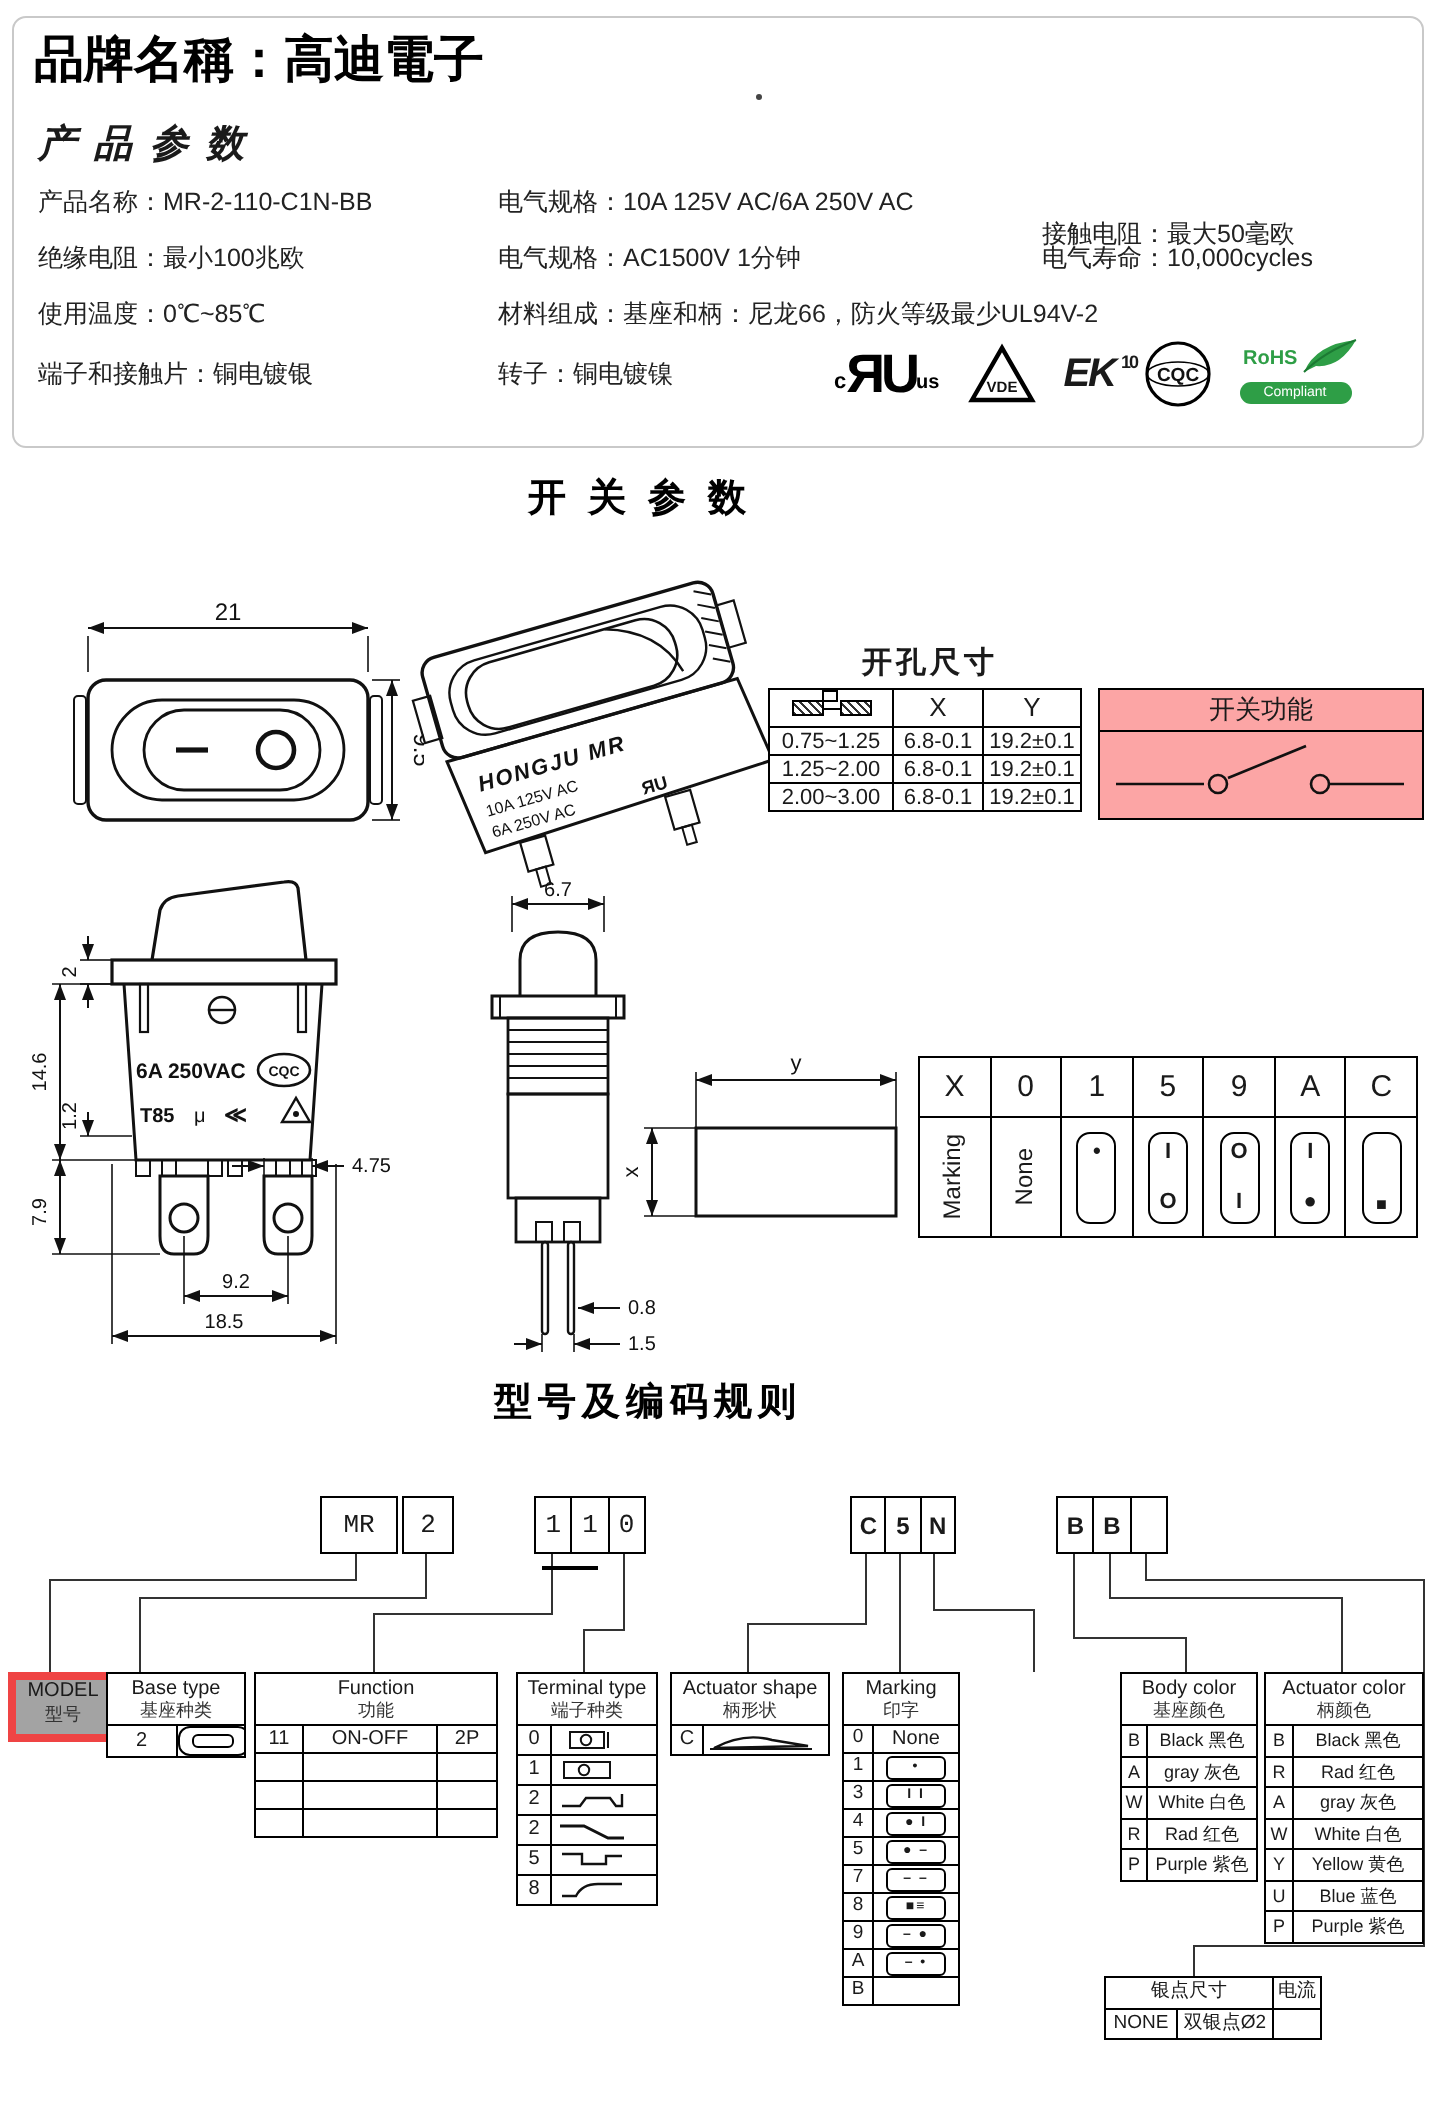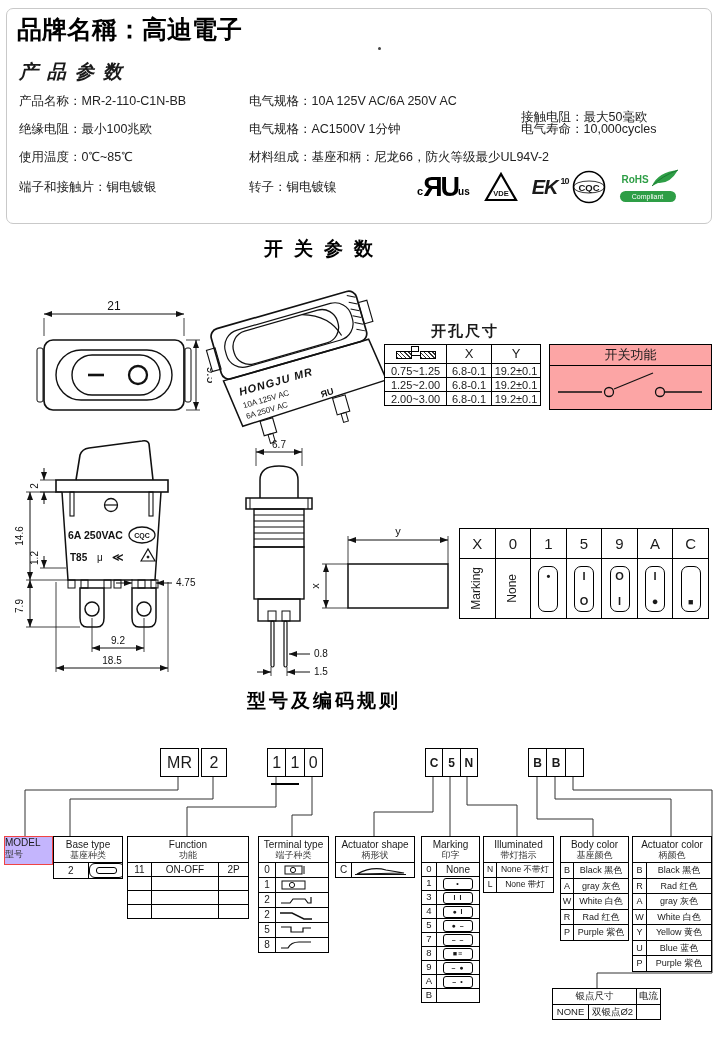--- a/index.html
+++ b/index.html
@@ -48,21 +48,21 @@
   
   .panel-icon{position:relative;display:inline-flex;align-items:center;height:10px;}
   .hatch{width:14px;height:6px;border:1px solid #000;
          background:repeating-linear-gradient(45deg,#333 0 1px,#fff 1px 3px);}
   .pi-mid{width:8px;height:0;border-top:1px solid #000;}
   .pi-tab{position:absolute;left:15px;top:-4px;width:6px;height:4px;border:1px solid #000;background:#fff;}
   
   .cbox{position:absolute;border:1.2px solid #000;background:#fff;display:flex;z-index:2;
         align-items:stretch;}
   .cbox .cell{flex:1;display:flex;align-items:center;justify-content:center;
-              font-family:Liberation Sans, sans-serif;font-size:16px;}
+              font-family:Liberation Mono, monospace;font-size:13px;}
   .cbox .cell+.cell{border-left:1px solid #000;}
   .cbox.sans .cell{font-family:"Liberation Sans",sans-serif;font-weight:bold;font-size:12px;}
   svg{display:block;}
   svg text{font-family:"Liberation Sans",sans-serif;fill:#111;}
   .z2{z-index:2;}
 </style>
 </head>
 <body>
 
 <div id="page">
@@ -439,21 +439,21 @@
     <span class="cell">C</span>
     <span class="cell">5</span>
     <span class="cell">N</span>
   </div>
   <div class="cbox sans" style="left:528px;top:748px;width:54px;height:27px">
     <span class="cell">B</span>
     <span class="cell">B</span>
     <span class="cell"></span>
   </div>
 
-  <div class="abs z2" style="left:4px;top:836px;width:47px;height:27px;border:1px solid #ef4444;background:#c4b5fd;text-align:left">
+  <div class="abs z2" style="left:4px;top:836px;width:47px;height:27px;border:4px solid #ef4444;background:#a3a3a3;text-align:center">
     <div class="hdr-en">MODEL</div>
     <div class="hdr-cn">型号</div>
   </div>
 
   <table class="t abs z2" style="left:53px;top:836px;width:70px">
     <tbody>
         <tr style="height:26px">
           <td colspan="2">
       <div class="hdr-en">Base type</div>
       <div class="hdr-cn">基座种类</div>
@@ -644,42 +644,20 @@
           <td>A</td>
           <td><span class="mark-box">– •</span></td>
         </tr>
     <tr style="height:14px;font-size:9.5px">
           <td>B</td>
           <td></td>
         </tr>
   </tbody>
     </table>
 
-  <table class="t abs z2" style="left:483px;top:836px;width:70px">
-    <colgroup>
-        <col style="width:13px">
-        <col style="width:57px">
-      </colgroup>
-    <tbody>
-        <tr style="height:26px">
-          <td colspan="2">
-      <div class="hdr-en">Illuminated</div>
-      <div class="hdr-cn">带灯指示</div>
-    </td>
-        </tr>
-    <tr style="height:15px;font-size:8.5px">
-          <td>N</td>
-          <td>None 不带灯</td>
-        </tr>
-    <tr style="height:15px;font-size:8.5px">
-          <td>L</td>
-          <td><span>None 带灯</span></td>
-        </tr>
-  </tbody>
-    </table>
 
   <table class="t abs z2" style="left:560px;top:836px;width:68px">
     <colgroup>
         <col style="width:13px">
         <col style="width:55px">
       </colgroup>
     <tbody>
         <tr style="height:26px">
           <td colspan="2">
       <div class="hdr-en">Body color</div>

